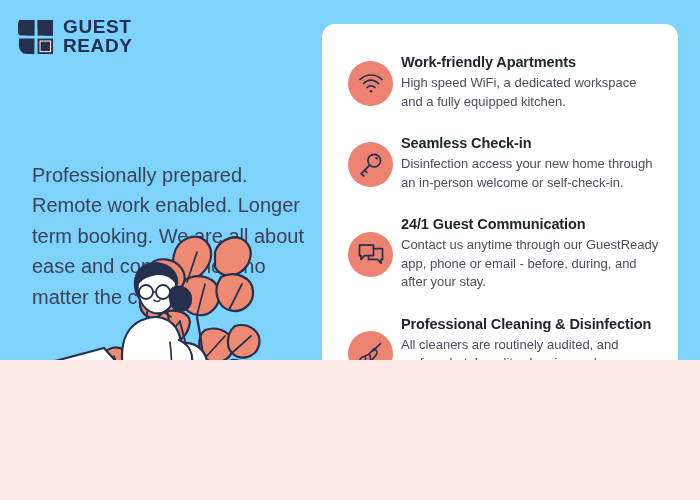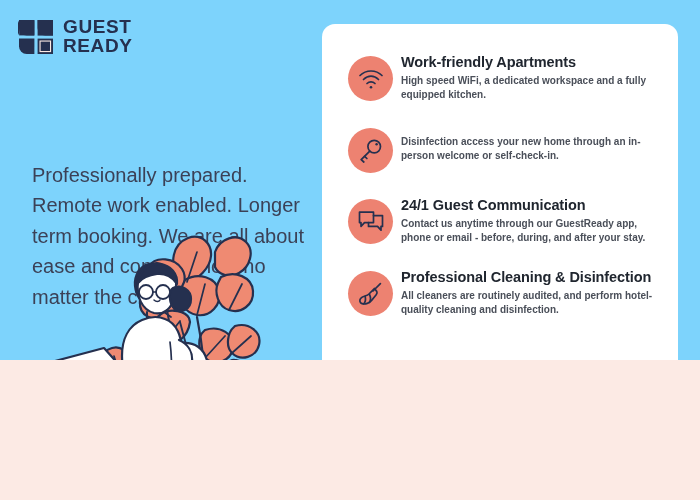--- a/index.html
+++ b/index.html
@@ -130,22 +130,22 @@
   }
   .feature-title {
     font-size: 14.5px;
     font-weight: bold;
     color: #20262f;
     line-height: 1.25;
     margin: 0 0 3px 0;
     letter-spacing: -0.1px;
   }
   .feature-desc {
-    font-size: 10px;
-    font-weight: 700;
+    font-size: 13px;
+    font-weight: 400;
     color: #4a4f59;
     line-height: 1.42;
     margin: 0;
   }
 </style>
 </head>
 <body>
 
 <div class="page">
 
@@ -299,20 +299,21 @@
           <svg width="25" height="25" viewBox="0 0 25 25">
             <g fill="none" stroke="#25304f" stroke-width="1.7" stroke-linecap="round" stroke-linejoin="round">
               <circle cx="16.2" cy="8.6" r="6.3"></circle>
               <path d="M11.8 13.1 L3.2 21.7 L5.8 24.0"></path>
               <path d="M6.6 18.3 L8.9 20.5"></path>
             </g>
             <circle cx="18.6" cy="6.2" r="1.2" fill="#25304f"></circle>
           </svg>
         </div>
         <div class="feature-text">
+          <p class="feature-title">Seamless Check-in</p>
           <p class="feature-desc">Disinfection access your new home through an in-person welcome or self-check-in.</p>
         </div>
       </div>
 
       <div class="feature">
         <div class="icon-circle">
           <svg width="26" height="23" viewBox="0 0 26 23">
             <g fill="none" stroke="#25304f" stroke-width="1.7" stroke-linecap="round" stroke-linejoin="round">
               <path d="M1.5 2.2 L15.5 2.2 L15.5 12.6 L6.5 12.6 L3.0 16.3 L3.0 12.6 L1.5 12.6 Z"></path>
               <path d="M15.5 5.6 L24.5 5.6 L24.5 16.4 L23.0 16.4 L23.0 20.2 L19.5 16.4 L10.5 16.4 L10.5 12.6"></path>

